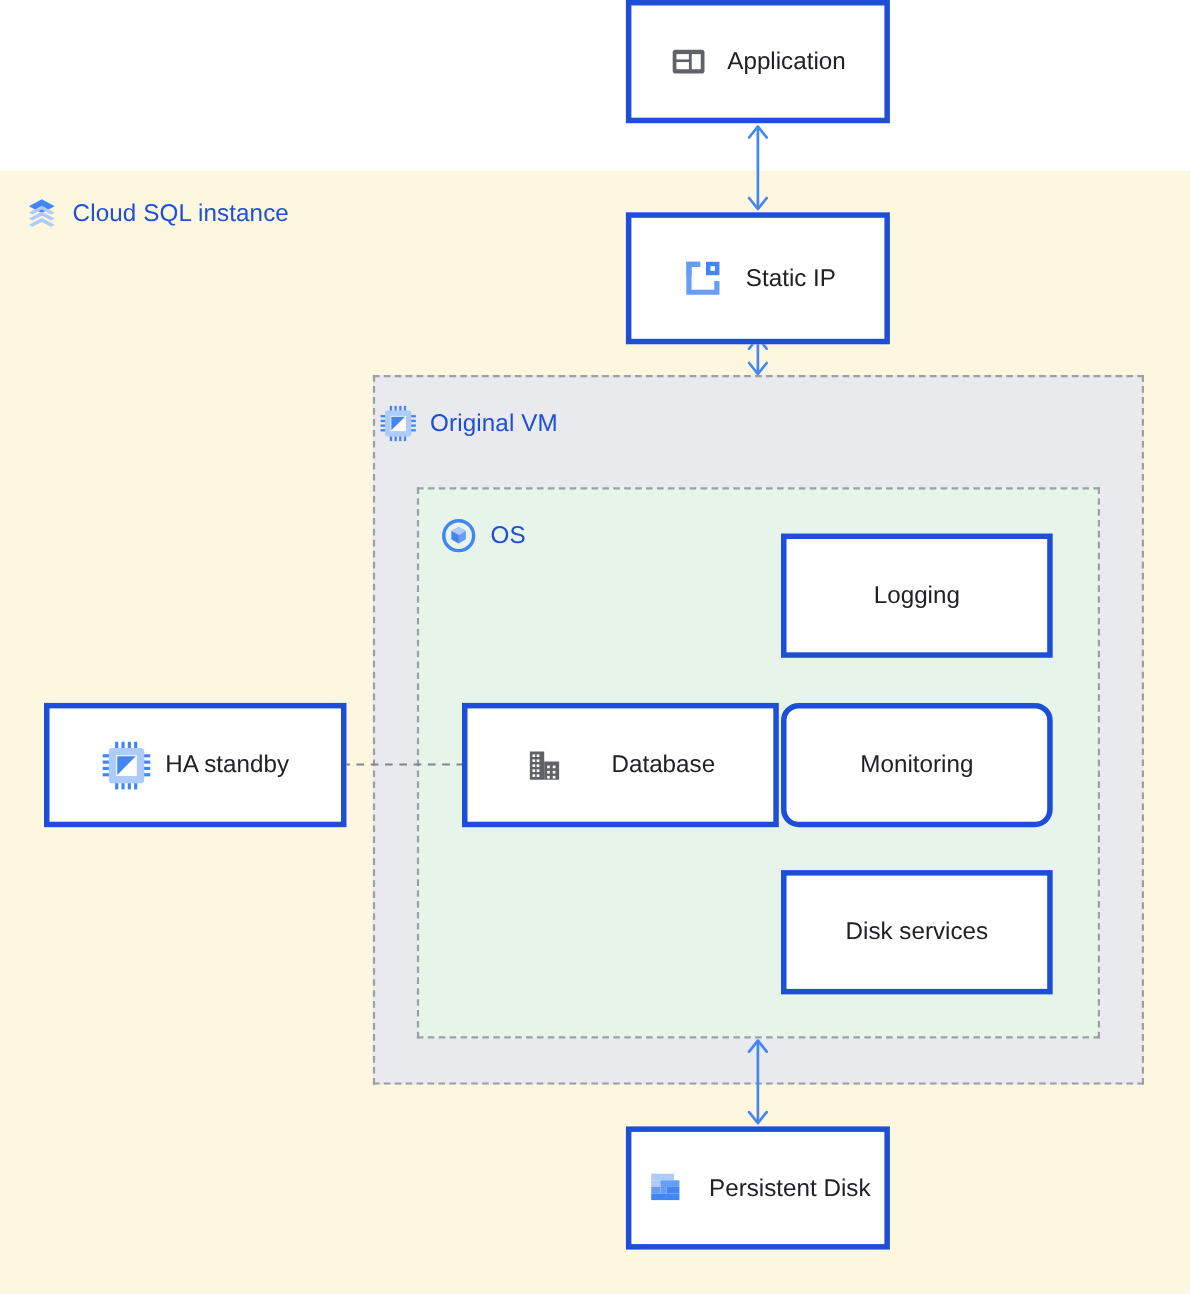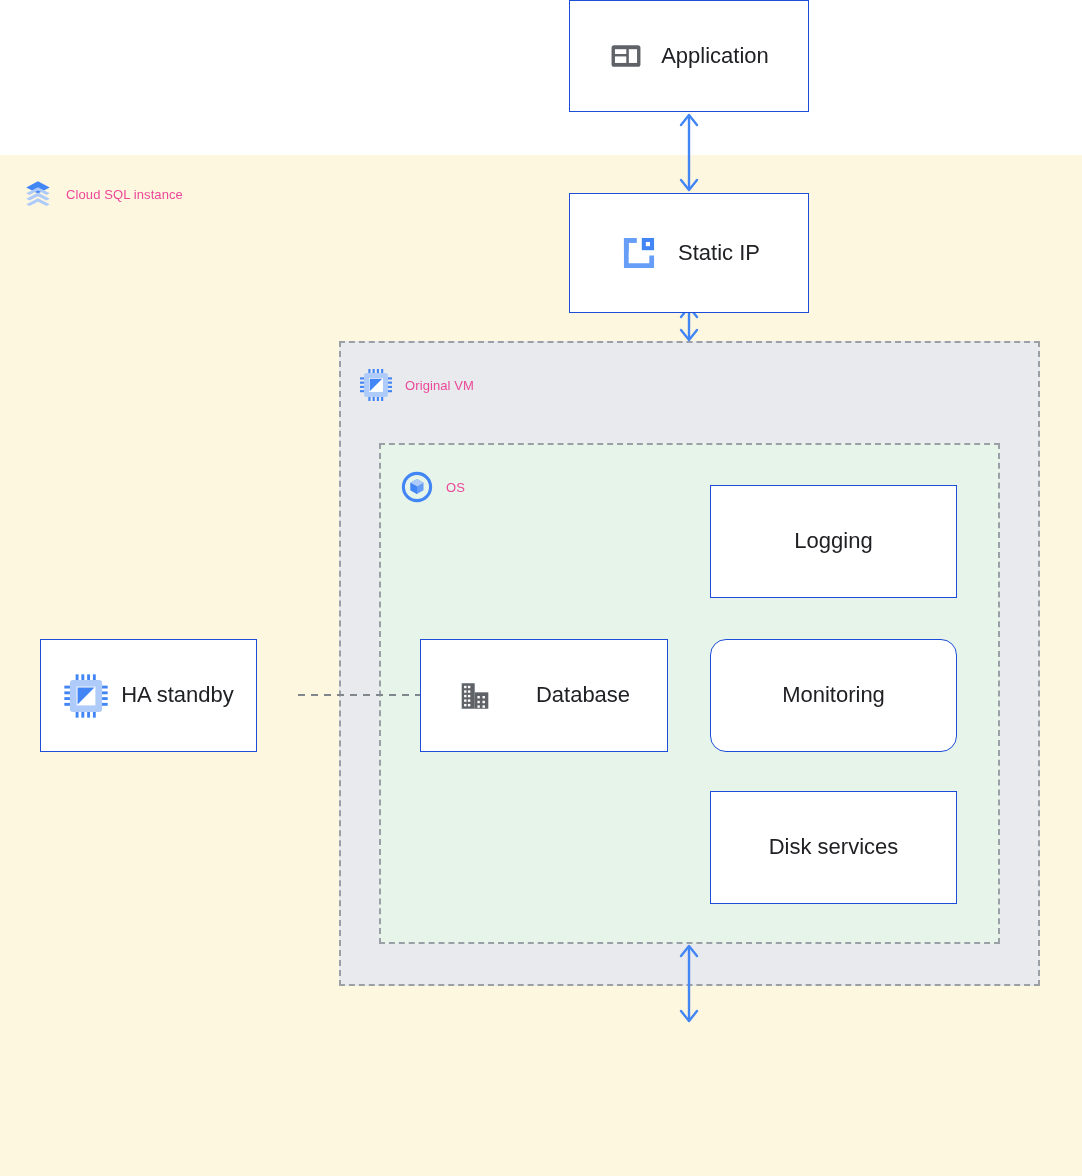--- a/index.html
+++ b/index.html
@@ -51,55 +51,55 @@
   }
 
   
   .region-title {
     position: absolute;
     display: flex;
     align-items: center;
     gap: 12px;
   }
   .region-title .region-label {
-    font-size: 13px;
-    color: #ec4899;
+    font-size: 22px;
+    color: #1d4ed8;
     white-space: nowrap;
     letter-spacing: 0.1px;
   }
   .title-cloudsql { left: 22px; top: 178px; }
-  .title-vm       { left: 359px; top: 368px; }
+  .title-vm       { left: 345px; top: 368px; }
   .title-os       { left: 400px; top: 470px; text-align: center; }
 
   
   .node {
     position: absolute;
     background: #ffffff;
-    border: 1px solid #1d4ed8;
+    border: 5px solid #1d4ed8;
     box-sizing: border-box;
     display: flex;
     align-items: center;
     justify-content: center;
     gap: 18px;
   }
   .node .node-label {
     font-size: 22px;
     color: #202124;
     line-height: 1.28;
   }
   .node.centered { justify-content: center; }
   .node.iconned  { justify-content: center; }
 
   .node-application    { left: 569px; top: 0px;    width: 240px; height: 112px; }
   .node-static-ip      { left: 569px; top: 193px;  width: 240px; height: 120px; }
   .node-logging        { left: 710px; top: 485px;  width: 247px; height: 113px; }
   .node-monitoring     { left: 710px; top: 639px;  width: 247px; height: 113px; border-radius: 16px; }
   .node-other-services { left: 710px; top: 791px;  width: 247px; height: 113px; }
-  .node-database       { left: 420px; top: 639px;  width: 248px; height: 113px; gap: 44px; }
-  .node-ha-standby     { left: 40px;  top: 639px;  width: 217px; height: 113px; gap: 12px; }
+  .node-database       { left: 420px; top: 639px;  width: 288px; height: 113px; gap: 44px; }
+  .node-ha-standby     { left: 40px;  top: 639px;  width: 275px; height: 113px; gap: 12px; }
   .node-persistent-disk{ left: 569px; top: 1024px; width: 240px; height: 112px; }
 
   .node-persistent-disk .node-label { text-align: left; }
 
   
   .icon { display: block; flex: none; }
 
   
   .connector { position: absolute; }
   .conn-app-staticip   { left: 664px; top: 111px;  width: 50px; height: 83px; }
@@ -280,14 +280,28 @@
           <rect x="20.1" y="15.6" width="3.2" height="1.5"></rect>
         </g>
         <rect x="3.6" y="3.6" width="16.8" height="16.8" rx="1.6" fill="#AECBFA"></rect>
         <rect x="7.1" y="7.1" width="9.8" height="9.8" fill="#ffffff"></rect>
         <path d="M7.6 16.4V7.6h8.8L7.6 16.4z" fill="#4285F4"></path>
       </svg>
     </span>
     <span class="node-label">HA standby</span>
   </div>
 
+  <div class="node node-persistent-disk iconned">
+    <span class="icon">
+      <svg width="40" height="40" viewBox="0 0 24 24" class="icon">
+        <rect x="3.0" y="4.2" width="12.4" height="3.6" fill="#AECBFA"></rect>
+        <rect x="3.0" y="7.8" width="5.0" height="3.6" fill="#AECBFA"></rect>
+        <rect x="8.0" y="7.8" width="10.4" height="3.6" fill="#669DF6"></rect>
+        <rect x="3.0" y="11.4" width="5.0" height="3.6" fill="#669DF6"></rect>
+        <rect x="8.0" y="11.4" width="3.4" height="3.6" fill="#669DF6"></rect>
+        <rect x="11.4" y="11.4" width="7.0" height="3.6" fill="#4285F4"></rect>
+        <rect x="3.0" y="15.0" width="15.4" height="3.6" fill="#4285F4"></rect>
+      </svg>
+    </span>
+    <span class="node-label">Persistent Disk</span>
+  </div>
 
 </div>
 
 </body></html>

